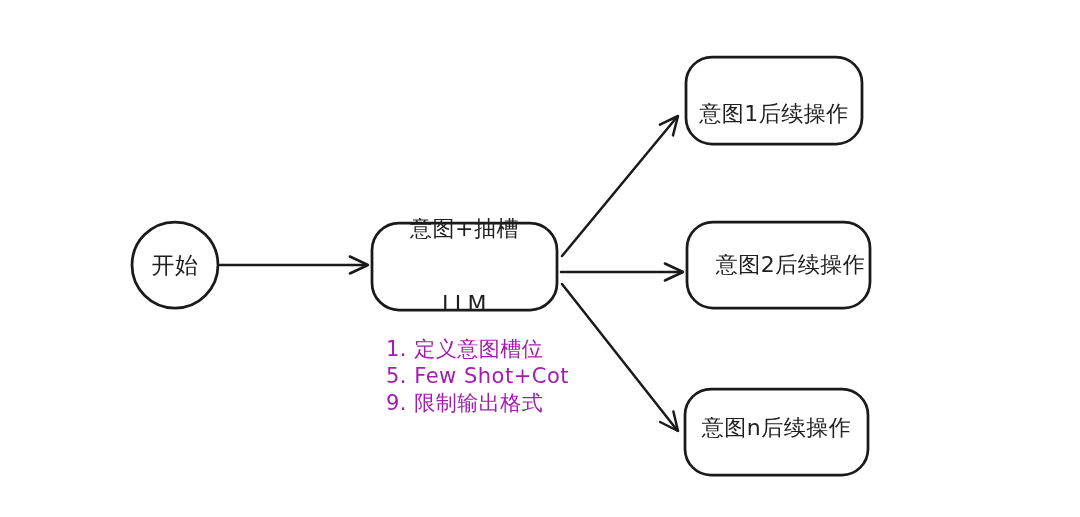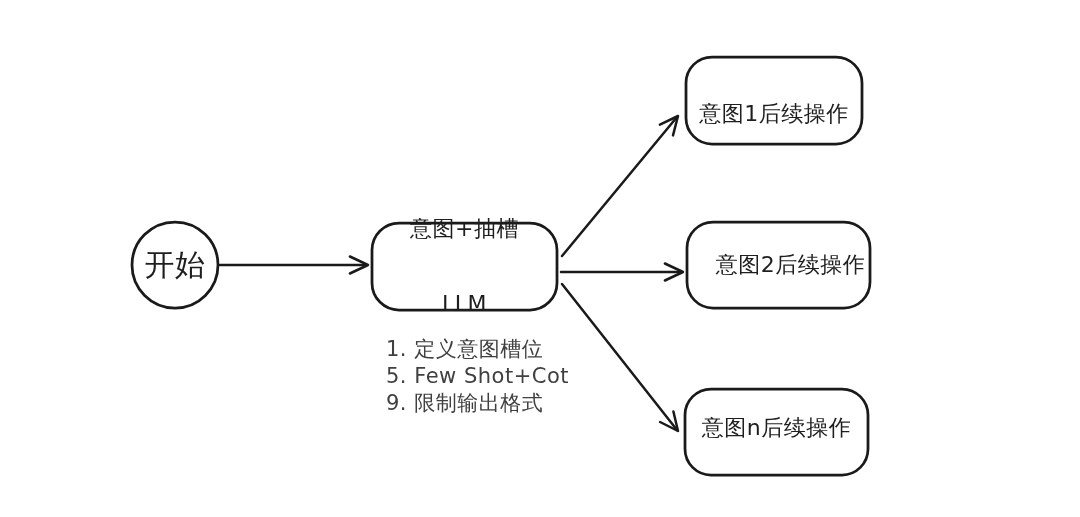--- a/index.html
+++ b/index.html
@@ -28,21 +28,21 @@
     letter-spacing: 0.5px;
     white-space: nowrap;
   }
   .label.multi { flex-direction: column; line-height: 1.55; gap: 41px; }
   .notes {
     position: absolute;
     left: 386px;
     top: 336px;
     font-size: 21px;
     line-height: 27px;
-    color: #404040;
+    color: #a21caf;
     letter-spacing: 0.5px;
   }
   .notes .note-line { white-space: nowrap; }
 </style>
 </head>
 <body>
 
 <div class="canvas">
 
   <svg class="diagram-svg" viewBox="0 0 1080 517" fill="none" stroke="#1a1a1a" stroke-width="2.75" stroke-linecap="round" stroke-linejoin="round">
@@ -69,21 +69,21 @@
       <line x1="561" y1="272" x2="681" y2="272"></line>
       <polyline points="664.9,263.5 683,272 664.9,280.5"></polyline>
     </g>
 
     <g stroke-width="2.5">
       <line x1="562" y1="284" x2="677" y2="430"></line>
       <polyline points="673.4,411.5 678,431 660.1,422"></polyline>
     </g>
   </svg>
 
-  <div class="label" style="left:133px; top:223px; width:84px; height:84px; font-size:30px;">开始</div>
+  <div class="label" style="left:133px; top:223px; width:84px; height:84px; font-size:23px;">开始</div>
 
   <div class="label multi" style="left:372px; top:223px; width:185px; height:87px;">
     <span>意图+抽槽</span>
     <span>LLM</span>
   </div>
 
   <div class="notes">
     <div class="note-line">1. 定义意图槽位</div>
     <div class="note-line">5. Few Shot+Cot</div>
     <div class="note-line">9. 限制输出格式</div>

